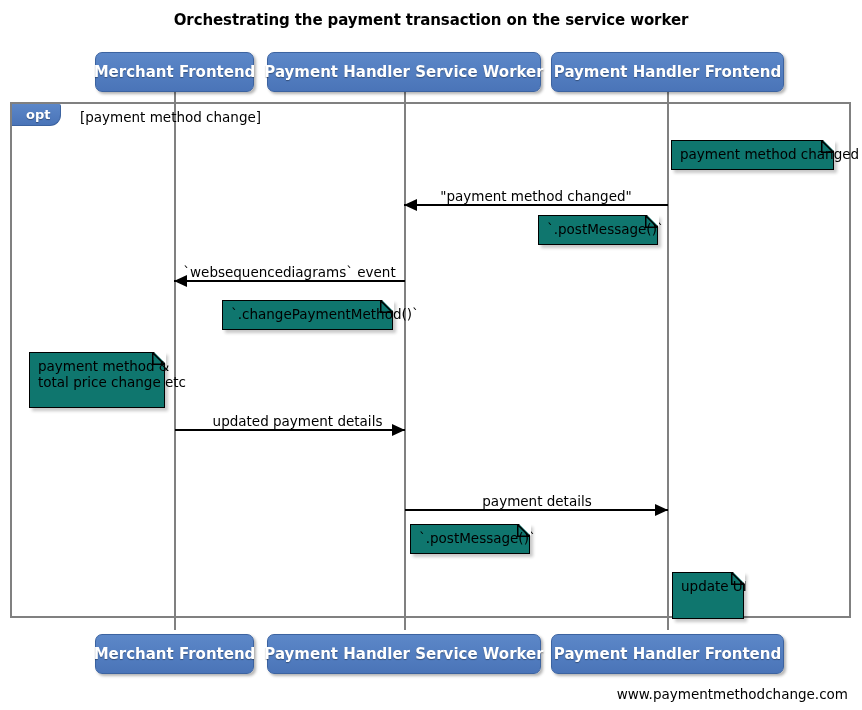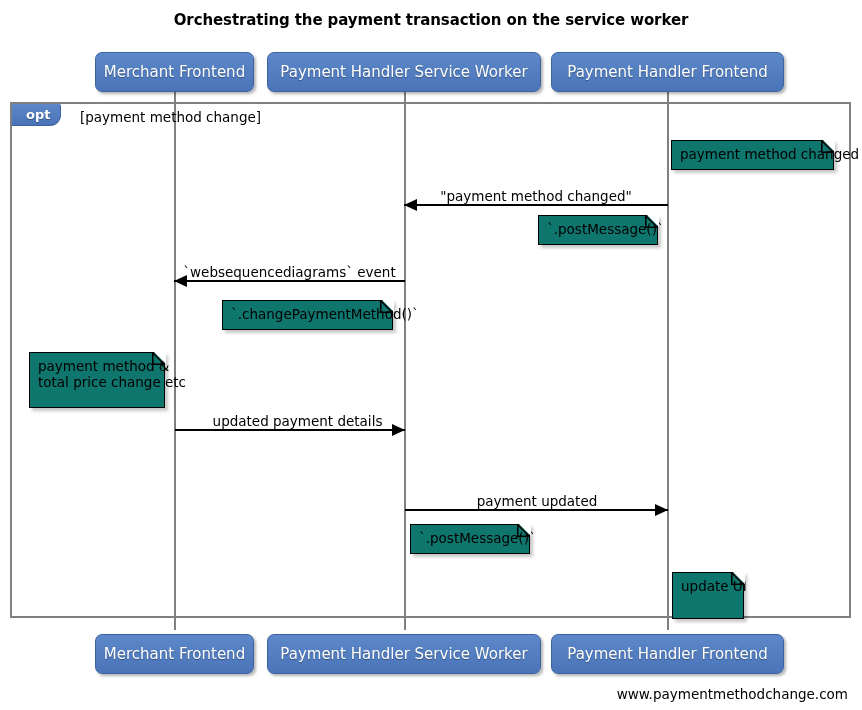--- a/index.html
+++ b/index.html
@@ -57,21 +57,21 @@
   
   .participant {
     position: absolute;
     background: #4f7cc0;
     background: linear-gradient(to bottom, #5c87c8 0%, #4a74b8 100%);
     border: 1px solid #3c63a0;
     border-radius: 7px;
     box-shadow: 2px 2px 3px rgba(0,0,0,0.30);
     color: #ffffff;
     font-size: 15px;
-    font-weight: normal;
+    font-weight: bold;
     display: flex;
     align-items: center;
     justify-content: center;
     text-shadow: 0 1px 1px rgba(0,0,0,0.35);
     box-sizing: border-box;
     white-space: nowrap;
   }
 
   
   .frame {
@@ -206,21 +206,21 @@
   <div class="note" style="left:29px; top:352px; width:136px; height:56px;">payment method &amp;
 total price change etc<svg class="note-fold" width="14" height="14" viewBox="0 0 14 14">
         <path d="M0.8 0.8 L0.8 13.2 L13.2 13.2 Z" fill="none" stroke="#000" stroke-width="1.6"></path>
       </svg></div>
 
   <div class="msg-label" style="left:175px; top:413px; width:229px;margin-left:8px;">updated payment details</div>
   <div class="msg-line" style="left:175px; top:429px; width:230px;"></div>
   <div class="arrowhead right" style="left:392px; top:424px;"></div>
 
 
-  <div class="msg-label" style="left:406px; top:493px; width:262px;">payment updated</div>
+  <div class="msg-label" style="left:406px; top:493px; width:262px;">payment details</div>
   <div class="msg-line" style="left:405px; top:509px; width:263px;"></div>
   <div class="arrowhead right" style="left:655px; top:504px;"></div>
 
   <div class="note" style="left:410px; top:524px; width:120px; height:30px;">`.postMessage()`<svg class="note-fold" width="14" height="14" viewBox="0 0 14 14">
         <path d="M0.8 0.8 L0.8 13.2 L13.2 13.2 Z" fill="none" stroke="#000" stroke-width="1.6"></path>
       </svg></div>
 
   <div class="note" style="left:672px; top:572px; width:72px; height:47px;">update UI<svg class="note-fold" width="14" height="14" viewBox="0 0 14 14">
         <path d="M0.8 0.8 L0.8 13.2 L13.2 13.2 Z" fill="none" stroke="#000" stroke-width="1.6"></path>
       </svg></div>

